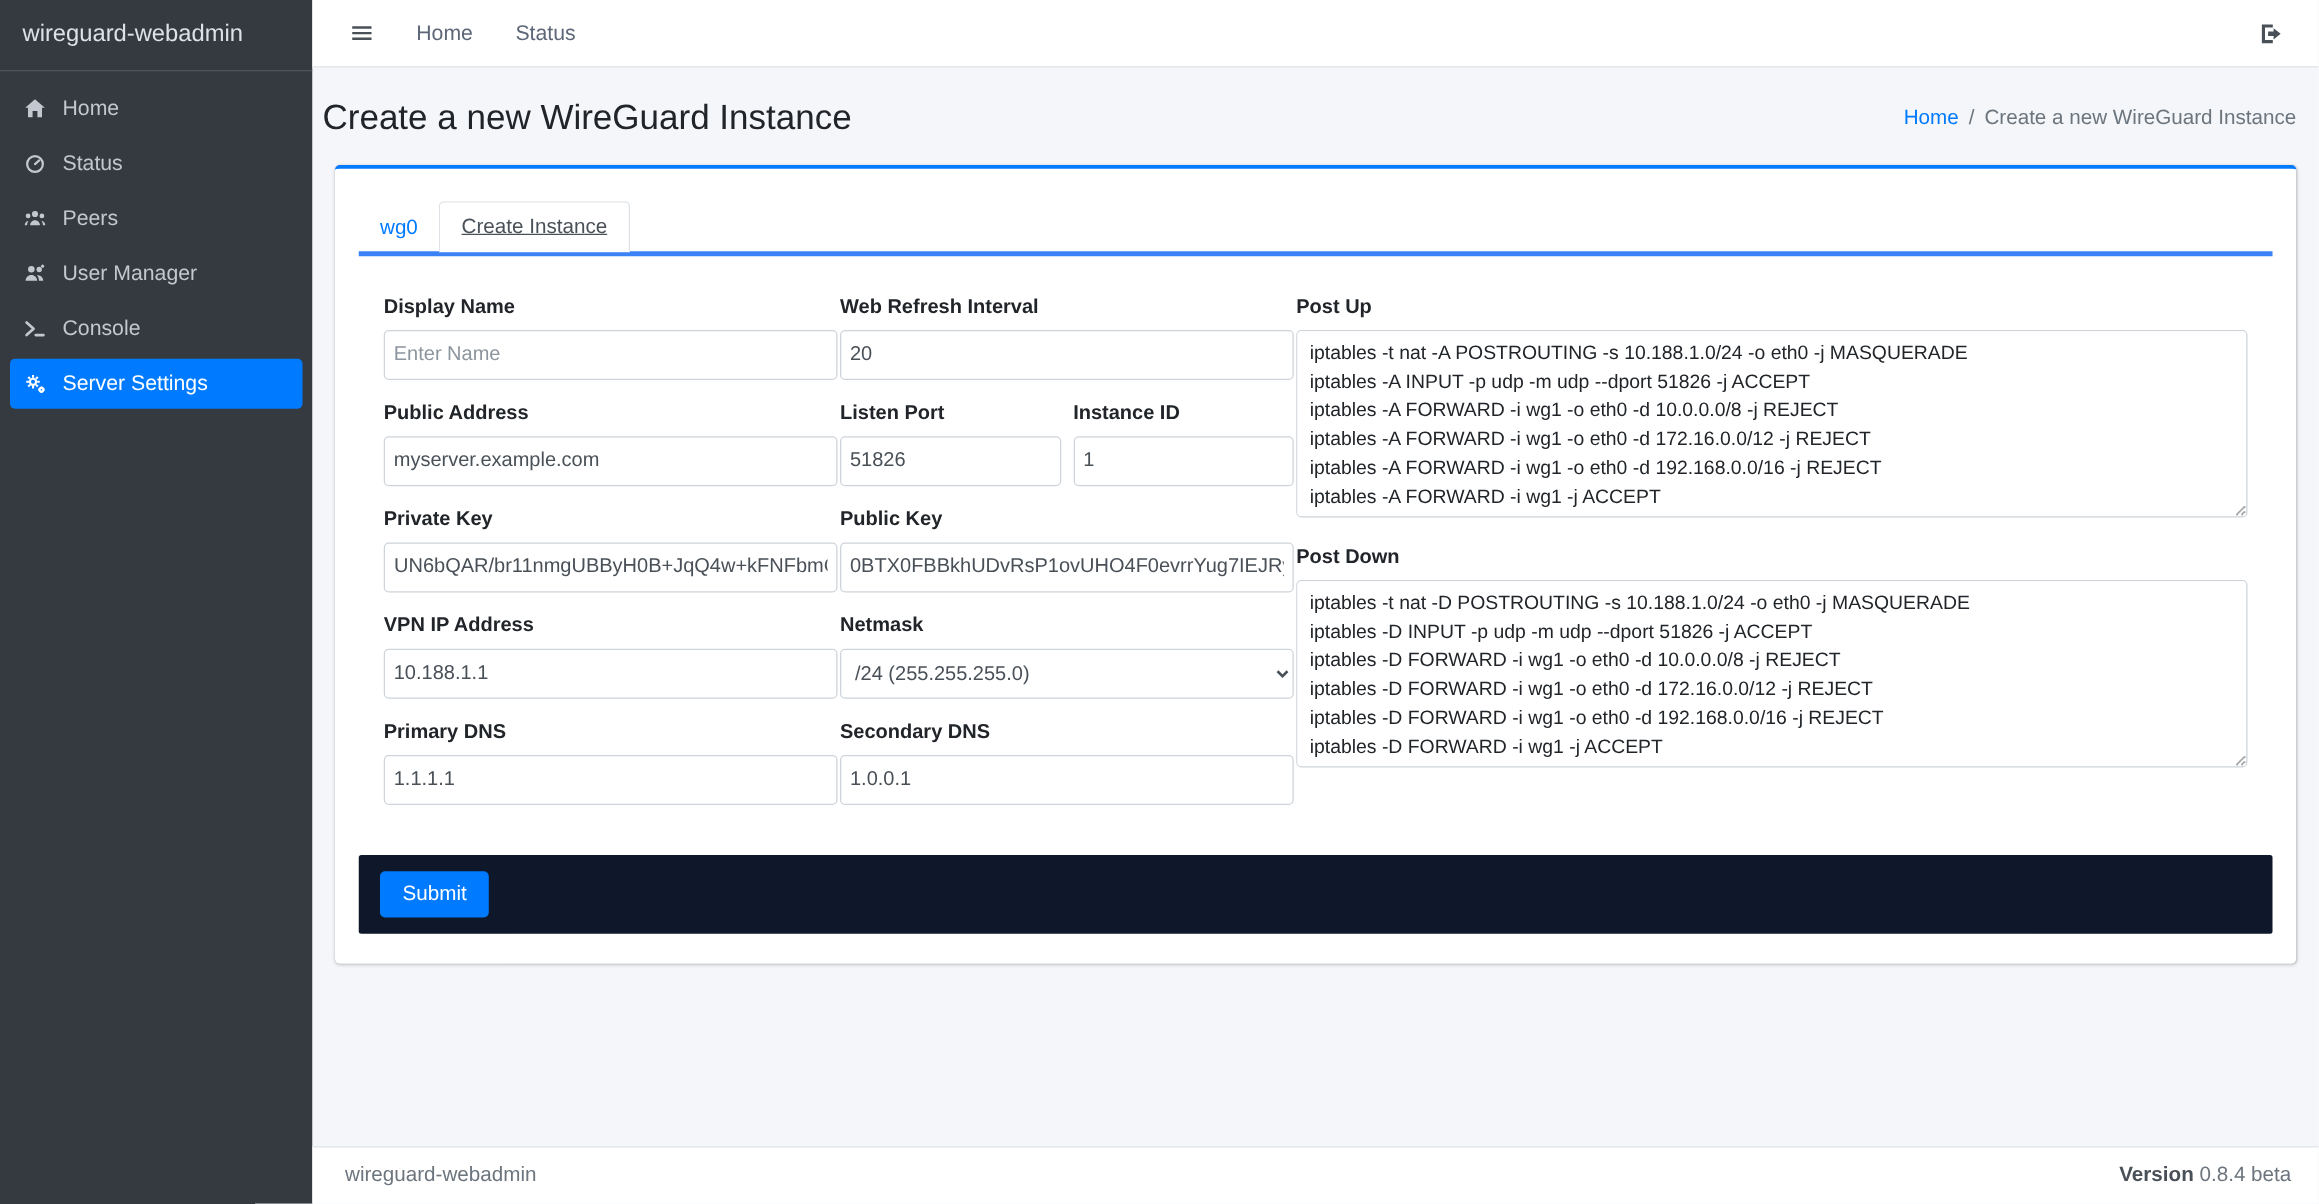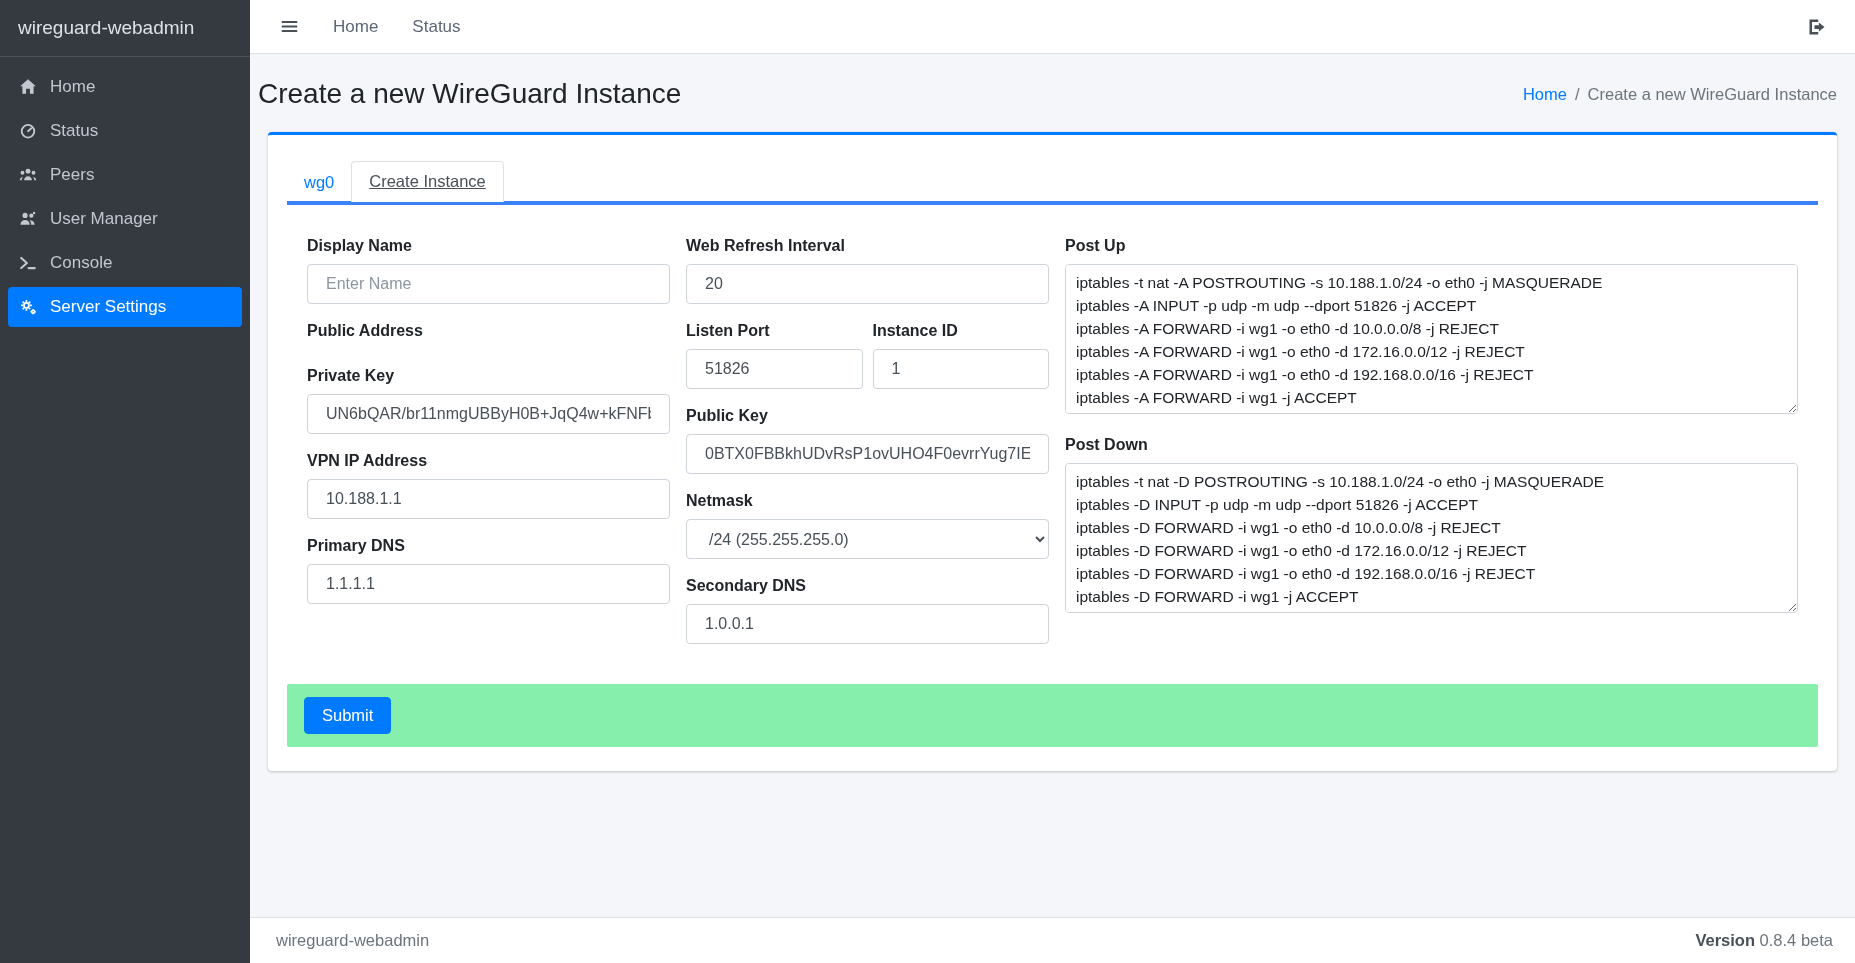--- a/index.html
+++ b/index.html
@@ -67,47 +67,47 @@
     margin-bottom: -1px; display: inline-block;
   }
   .tab-link { color: #007bff; }
   .tab-active {
     color: #495057; background: #fff; border: 1px solid #dee2e6; border-bottom-color: #fff;
     border-radius: 4px 4px 0 0;
     text-decoration: underline;
   }
 
   .form-wrap { padding: 32px 39px 0 39px; }
-  .form-grid { display: grid; grid-template-columns: 363px 363px 1fr; column-gap: 16px; align-items: start; }
+  .form-grid { display: grid; grid-template-columns: 363px 363px 1fr; column-gap: 2px; align-items: start; }
   .col { display: flex; flex-direction: column; }
 
   .group { margin-bottom: 18px; }
   .group label { display: block; margin-bottom: 9px; font-weight: 700; font-size: 16px; color: #212529; }
   .group input, .group select {
-    width: 100%; height: 40px; padding: 8px 18px; font-size: 16px;
+    width: 100%; height: 40px; padding: 8px 7px; font-size: 16px;
     font-family: "Liberation Sans", "DejaVu Sans", sans-serif;
     border: 1px solid #ced4da; border-radius: 4px; color: #495057; background: #fff;
   }
   .group input::placeholder { color: #8d959e; }
   .two-col { display: grid; grid-template-columns: 1fr 1fr; gap: 10px; }
   .group textarea {
     width: 100%; height: 150px; padding: 6px 10px;
     font-size: 15.5px; line-height: 23px;
     font-family: "Liberation Sans", "DejaVu Sans", sans-serif;
     border: 1px solid #ced4da; border-radius: 4px; color: #212529;
     resize: vertical; overflow-y: scroll; white-space: pre;
   }
   textarea::-webkit-scrollbar { width: 16px; }
   textarea::-webkit-scrollbar-track { background: #f8f8f8; border-left: 1px solid #ececec; }
   textarea::-webkit-scrollbar-thumb { background: #cdcdcd; }
   textarea::-webkit-scrollbar-button:vertical:start:decrement,
   textarea::-webkit-scrollbar-button:vertical:end:increment { display: block; height: 15px; background: #f3f3f3; }
 
   .submit-strip {
-    margin: 22px 19px 0 19px; background: #86efac; padding: 13px 17px; border-radius: 2px;
+    margin: 22px 19px 0 19px; background: #0f172a; padding: 13px 17px; border-radius: 2px;
   }
   .btn-primary {
     background: #007bff; color: #fff; border: 1px solid #007bff;
     padding: 8px 17px; font-size: 16.5px; border-radius: 4px; cursor: pointer;
     font-family: "Liberation Sans", "DejaVu Sans", sans-serif;
   }
 
   
   .footer {
     margin-top: auto; background: #fff; border-top: 1px solid #dee2e6;
@@ -234,20 +234,21 @@
       <div class="form-wrap">
         <div class="form-grid">
 
           <div class="col">
             <div class="group">
               <label>Display Name</label>
               <input type="text" placeholder="Enter Name" style="">
             </div>
             <div class="group">
               <label>Public Address</label>
+              <input type="text" value="myserver.example.com" style="">
             </div>
             <div class="group">
               <label>Private Key</label>
               <input type="text" value="UN6bQAR/br11nmgUBByH0B+JqQ4w+kFNFbmC8R" style="">
             </div>
             <div class="group">
               <label>VPN IP Address</label>
               <input type="text" value="10.188.1.1" style="">
             </div>
             <div class="group">

